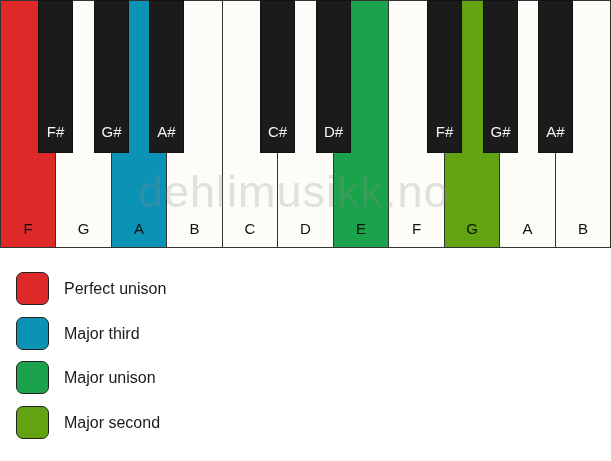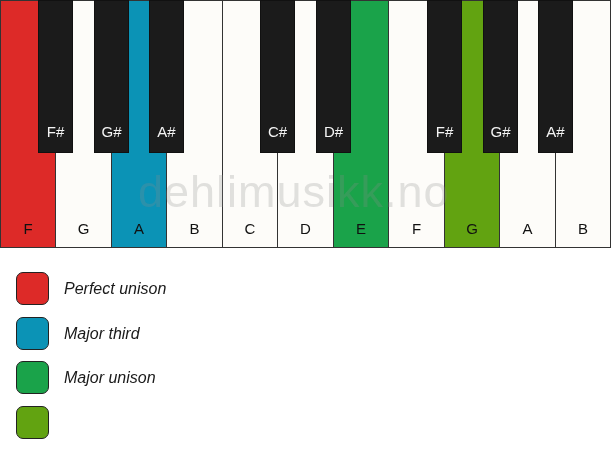--- a/index.html
+++ b/index.html
@@ -10,21 +10,21 @@
                border:1px solid #333; box-sizing:border-box; }
   .white-key .lbl { position:absolute; left:0; right:0; bottom:10px; text-align:center;
                     font-size:15px; color:#111; }
   .black-key { position:absolute; top:0; height:153px; width:35px; background:#1b1b1b;
                border:1px solid #111; box-sizing:border-box; z-index:2; }
   .black-key .lbl { position:absolute; left:0; right:0; bottom:12px; text-align:center;
                     font-size:15px; color:#f4f4f4; }
   .watermark { position:absolute; left:138px; top:166px; font-size:45px; color:rgba(140,140,140,0.25);
                z-index:3; letter-spacing:1px; pointer-events:none;text-align:center; }
   .legend { position:absolute; left:16px; top:272px; }
-  .legend-item { position:absolute; left:0; height:34px; width:300px;font-style:italic; }
+  .legend-item { position:absolute; left:0; height:34px; width:300px; }
   .swatch { position:absolute; left:0; top:0; width:33px; height:33px; border:1.5px solid #222;
             border-radius:7px; box-sizing:border-box; }
   .legend-label { position:absolute; left:48px; top:8px; font-size:16px; color:#1a1a1a; white-space:nowrap; }
 </style>
 </head>
 <body>
 
 <div class="keyboard">
 
   <div class="white-key" style="left: 0px; width: 56px; background: rgb(221, 42, 40);">
@@ -97,14 +97,15 @@
   <div class="legend-item" style="top:45px;padding-left:14px;">
     <div class="swatch" style="background: rgb(11, 147, 182);"></div>
     <span class="legend-label">Major third</span>
   </div>
   <div class="legend-item" style="top:89px;">
     <div class="swatch" style="background: rgb(26, 163, 74);"></div>
     <span class="legend-label">Major unison</span>
   </div>
   <div class="legend-item" style="top:134px;">
     <div class="swatch" style="background: rgb(98, 163, 17);"></div>
+    <span class="legend-label">Major second</span>
   </div>
 </div>
 
 </body></html>

